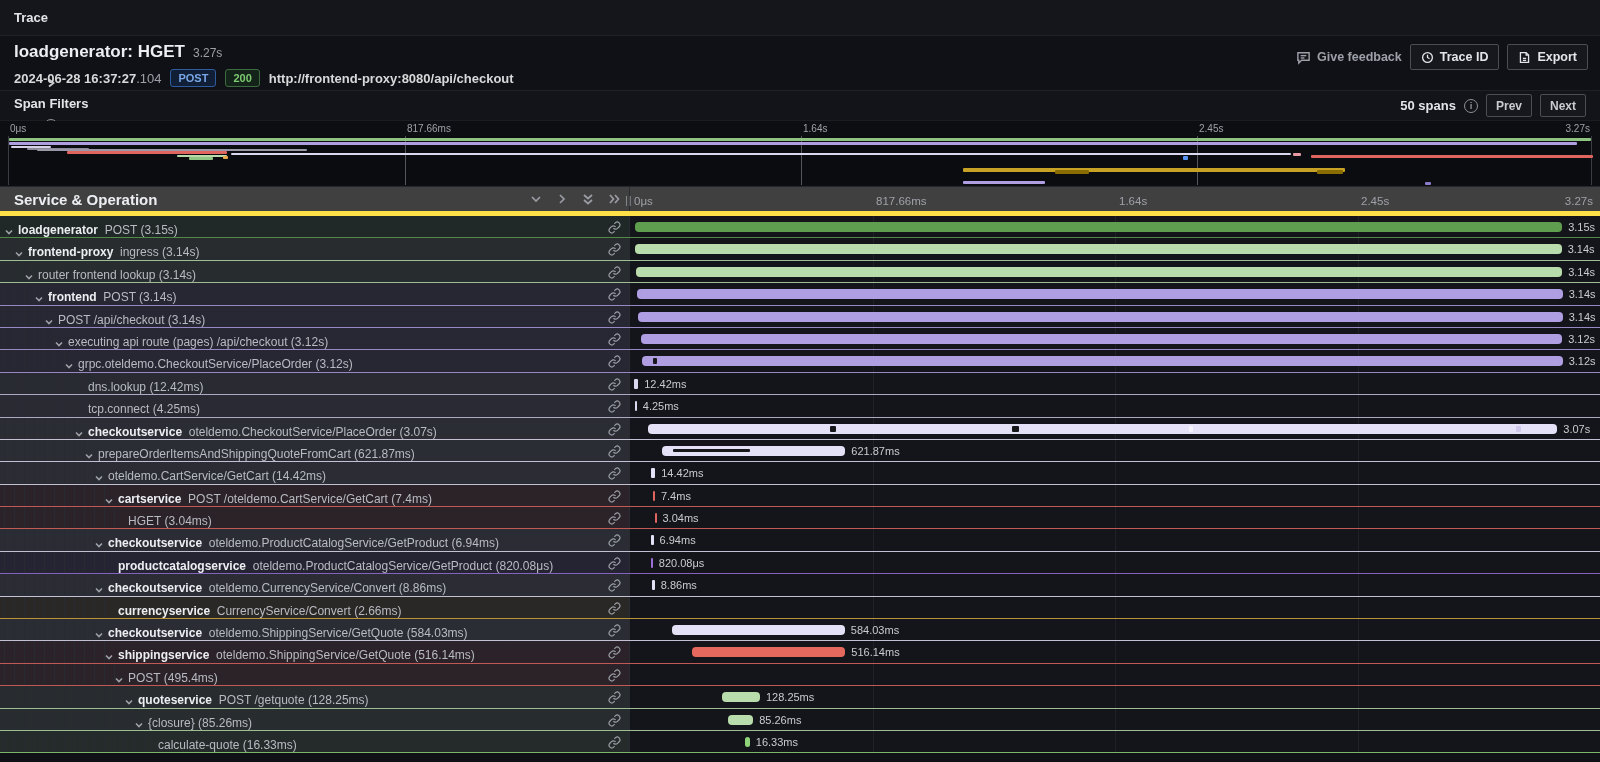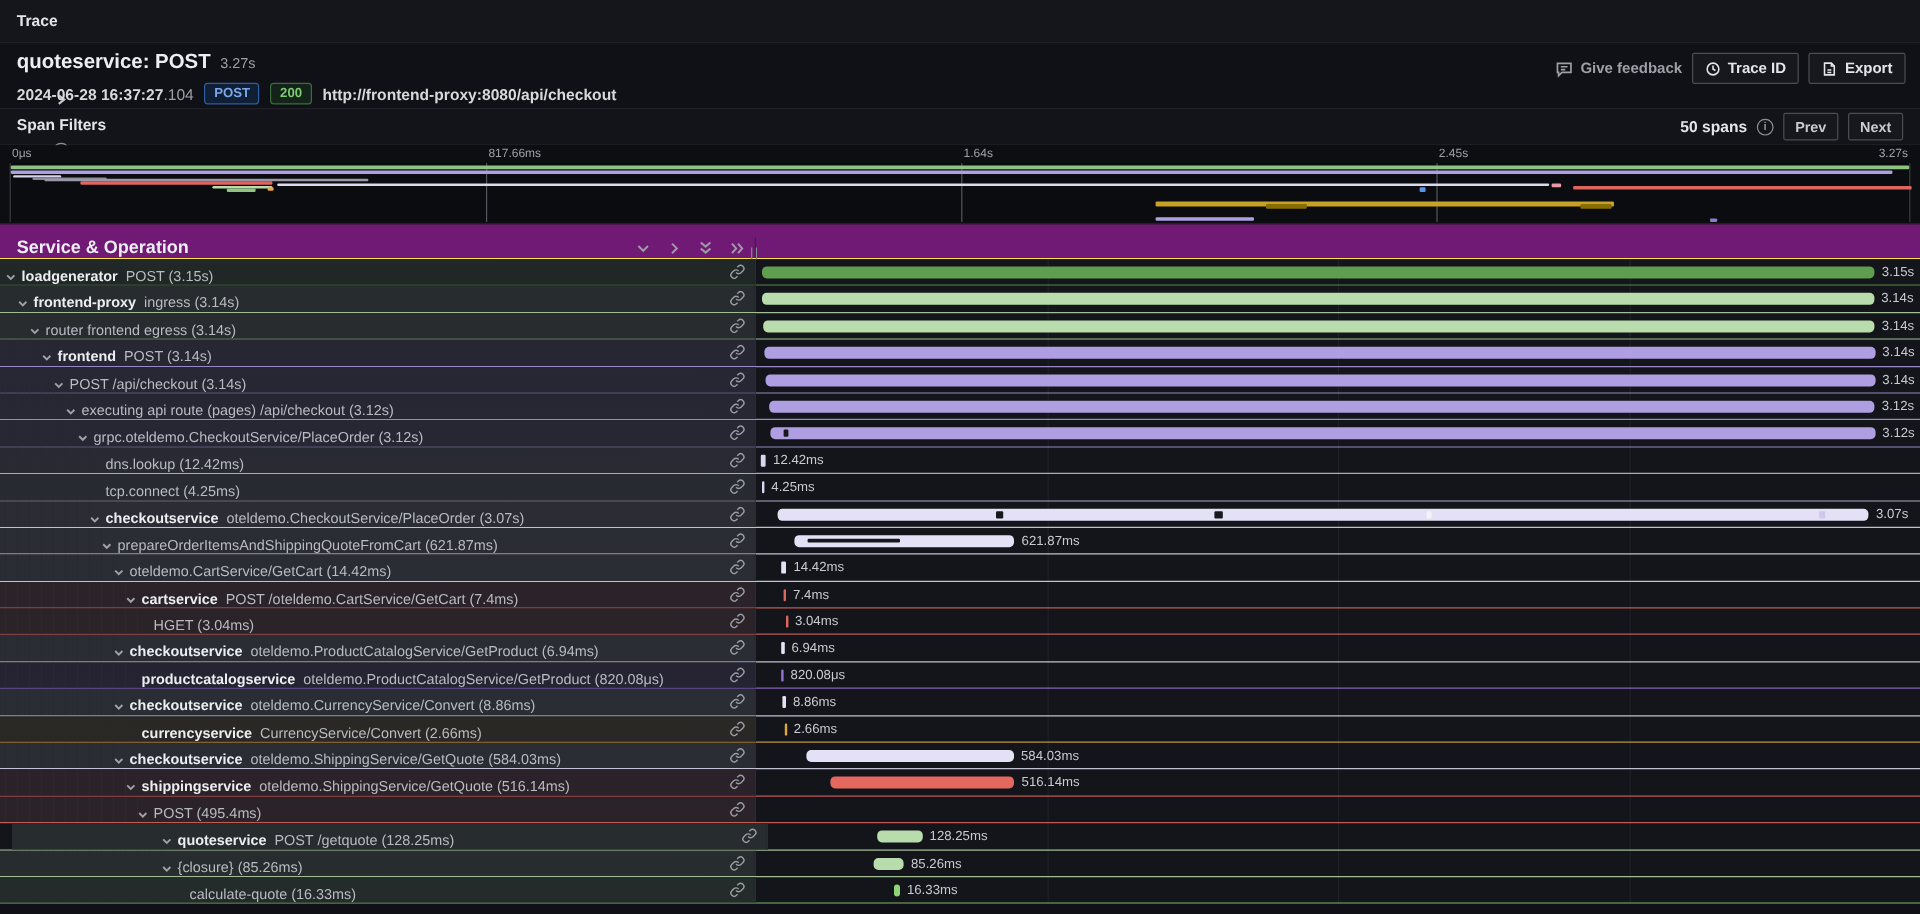--- a/index.html
+++ b/index.html
@@ -45,21 +45,21 @@
   
   .minimap { position:relative; height:66px; background:#0d0e11; border-bottom:1px solid #26272e; }
   .mini-ruler { position:relative; height:15px; }
   .mini-ruler .tick { position:absolute; top:2px; font-size:10px; color:#9da0a8; white-space:nowrap; }
   .mini-map-area { position:absolute; left:8px; right:8px; top:15px; bottom:1px;
     border-left:1px solid #3b3d45; border-right:1px solid #3b3d45; background:#0b0c0f; }
   .mini-seg { position:absolute; border-radius:1px; }
   .mini-grid { position:absolute; top:0; bottom:0; width:1px; background:#54565e; }
 
   
-  .colheader { height:29px; display:flex; border-bottom:1px solid #fde047; background:#701a75; position:relative;align-items:flex-end; }
+  .colheader { height:29px; display:flex; border-bottom:5px solid #fde047; background:#404040; position:relative; }
   .colheader .lhead { width:630px; display:flex; align-items:center; padding:0 8px 0 14px;
     border-right:1px solid #2a2c33; position:relative; }
   .lhead .htitle { font-size:15px; font-weight:bold; color:#eceef2; }
   .lhead .hicons { margin-left:auto; display:flex; align-items:center; gap:14px; color:#9a9ca3; }
   .lhead .hicons svg { display:block; }
   .resizer { position:absolute; right:-4px; top:7px; width:8px; color:#8e9096; font-size:11px;
     letter-spacing:1px; cursor:col-resize; }
   .colheader .rhead { flex:1; position:relative; }
   .rhead .tick { position:absolute; top:8px; font-size:11.5px; color:#9fa1a8; white-space:nowrap; }
 
@@ -84,21 +84,21 @@
 </style>
 </head>
 <body>
 
 <div class="topbar">
   <span class="title">Trace</span>
 </div>
 
 <div class="trace-header">
   <div class="trace-title-line">
-    <span class="trace-name">quoteservice: POST</span>
+    <span class="trace-name">loadgenerator: HGET</span>
     <span class="trace-duration">3.27s</span>
   </div>
   <div class="trace-meta">
     <span class="timestamp"><span>2024-06-28 16:37:27</span><span class="ms">.104</span></span>
     <span class="badge method">POST</span>
     <span class="badge status">200</span>
     <span class="url">http://frontend-proxy:8080/api/checkout</span>
   </div>
   <div class="header-actions">
     <span class="feedback">
@@ -244,21 +244,21 @@
         <div class="bar" style="left: 0.55%; width: 95.5%; background: rgb(184, 220, 171);"></div>
         <span class="durlab" style="left: calc(96.05% + 6px);">3.14s</span>
       </div>
     </div>
     <div class="row" style="border-bottom-color: rgba(184, 220, 171, 0.85);">
       <div class="lcell" style="background: linear-gradient(rgba(184, 220, 171, 0.08), rgba(184, 220, 171, 0.08)), rgb(27, 29, 36);">
         <div class="guides" style="width: 21px;"></div>
         <span class="row-chev" style="left: 24px;"><svg width="10" height="10" viewBox="0 0 10 10" fill="none" stroke="currentColor" stroke-width="1.6">
             <polyline points="2,3.5 5,6.5 8,3.5"></polyline>
           </svg></span>
-        <span class="ltext" style="left: 38px;"><span class="op">router frontend egress (3.14s)</span></span>
+        <span class="ltext" style="left: 38px;"><span class="op">router frontend lookup (3.14s)</span></span>
         <span class="linkicon"><svg width="13" height="13" viewBox="0 0 24 24" fill="none" stroke="currentColor" stroke-width="2.2">
             <path d="M10 13a5 5 0 0 0 7.54.54l3-3a5 5 0 0 0-7.07-7.07l-1.72 1.71"></path>
             <path d="M14 11a5 5 0 0 0-7.54-.54l-3 3a5 5 0 0 0 7.07 7.07l1.71-1.71"></path>
           </svg></span>
       </div>
       <div class="rcell">
         <div class="bar" style="left: 0.6%; width: 95.5%; background: rgb(184, 220, 171);"></div>
         <span class="durlab" style="left: calc(96.1% + 6px);">3.14s</span>
       </div>
     </div>
@@ -499,24 +499,20 @@
     </div>
     <div class="row" style="border-bottom-color: rgba(217, 169, 61, 0.85);">
       <div class="lcell" style="background: linear-gradient(rgba(217, 169, 61, 0.08), rgba(217, 169, 61, 0.08)), rgb(27, 29, 36);">
         <div class="guides" style="width: 101px;"></div>
         <span class="ltext" style="left: 118px;"><span class="svc">currencyservice</span>&nbsp;&nbsp;<span class="op">CurrencyService/Convert (2.66ms)</span></span>
         <span class="linkicon"><svg width="13" height="13" viewBox="0 0 24 24" fill="none" stroke="currentColor" stroke-width="2.2">
             <path d="M10 13a5 5 0 0 0 7.54.54l3-3a5 5 0 0 0-7.07-7.07l-1.72 1.71"></path>
             <path d="M14 11a5 5 0 0 0-7.54-.54l-3 3a5 5 0 0 0 7.07 7.07l1.71-1.71"></path>
           </svg></span>
       </div>
-      <div class="rcell">
-        <div class="bar" style="left: 2.45%; width: 0.18%; background: rgb(224, 166, 60); border-radius: 1px;"></div>
-        <span class="durlab" style="left: calc(2.63% + 6px);">2.66ms</span>
-      </div>
     </div>
     <div class="row" style="border-bottom-color: rgba(227, 222, 245, 0.85);">
       <div class="lcell" style="background: linear-gradient(rgba(227, 222, 245, 0.08), rgba(227, 222, 245, 0.08)), rgb(27, 29, 36);">
         <div class="guides" style="width: 91px;"></div>
         <span class="row-chev" style="left: 94px;"><svg width="10" height="10" viewBox="0 0 10 10" fill="none" stroke="currentColor" stroke-width="1.6">
             <polyline points="2,3.5 5,6.5 8,3.5"></polyline>
           </svg></span>
         <span class="ltext" style="left: 108px;"><span class="svc">checkoutservice</span>&nbsp;&nbsp;<span class="op">oteldemo.ShippingService/GetQuote (584.03ms)</span></span>
         <span class="linkicon"><svg width="13" height="13" viewBox="0 0 24 24" fill="none" stroke="currentColor" stroke-width="2.2">
             <path d="M10 13a5 5 0 0 0 7.54.54l3-3a5 5 0 0 0-7.07-7.07l-1.72 1.71"></path>
@@ -552,21 +548,21 @@
             <polyline points="2,3.5 5,6.5 8,3.5"></polyline>
           </svg></span>
         <span class="ltext" style="left: 128px;"><span class="op">POST (495.4ms)</span></span>
         <span class="linkicon"><svg width="13" height="13" viewBox="0 0 24 24" fill="none" stroke="currentColor" stroke-width="2.2">
             <path d="M10 13a5 5 0 0 0 7.54.54l3-3a5 5 0 0 0-7.07-7.07l-1.72 1.71"></path>
             <path d="M14 11a5 5 0 0 0-7.54-.54l-3 3a5 5 0 0 0 7.07 7.07l1.71-1.71"></path>
           </svg></span>
       </div>
     </div>
     <div class="row" style="border-bottom-color: rgba(184, 220, 171, 0.85);">
-      <div class="lcell" style="background: linear-gradient(rgba(184, 220, 171, 0.08), rgba(184, 220, 171, 0.08)), rgb(27, 29, 36); margin-left: 10px;">
+      <div class="lcell" style="background: linear-gradient(rgba(184, 220, 171, 0.08), rgba(184, 220, 171, 0.08)), rgb(27, 29, 36);">
         <div class="guides" style="width: 121px;"></div>
         <span class="row-chev" style="left: 124px;"><svg width="10" height="10" viewBox="0 0 10 10" fill="none" stroke="currentColor" stroke-width="1.6">
             <polyline points="2,3.5 5,6.5 8,3.5"></polyline>
           </svg></span>
         <span class="ltext" style="left: 138px;"><span class="svc">quoteservice</span>&nbsp;&nbsp;<span class="op">POST /getquote (128.25ms)</span></span>
         <span class="linkicon"><svg width="13" height="13" viewBox="0 0 24 24" fill="none" stroke="currentColor" stroke-width="2.2">
             <path d="M10 13a5 5 0 0 0 7.54.54l3-3a5 5 0 0 0-7.07-7.07l-1.72 1.71"></path>
             <path d="M14 11a5 5 0 0 0-7.54-.54l-3 3a5 5 0 0 0 7.07 7.07l1.71-1.71"></path>
           </svg></span>
       </div>

